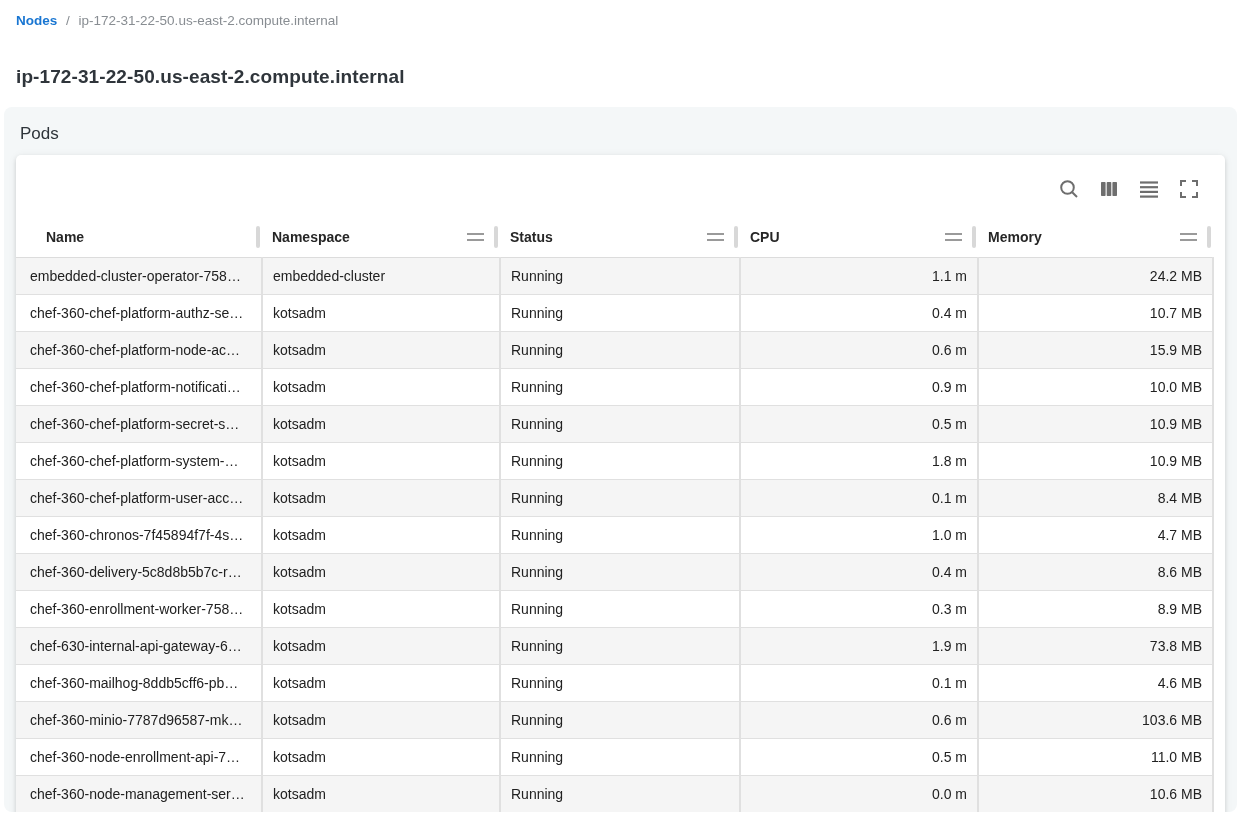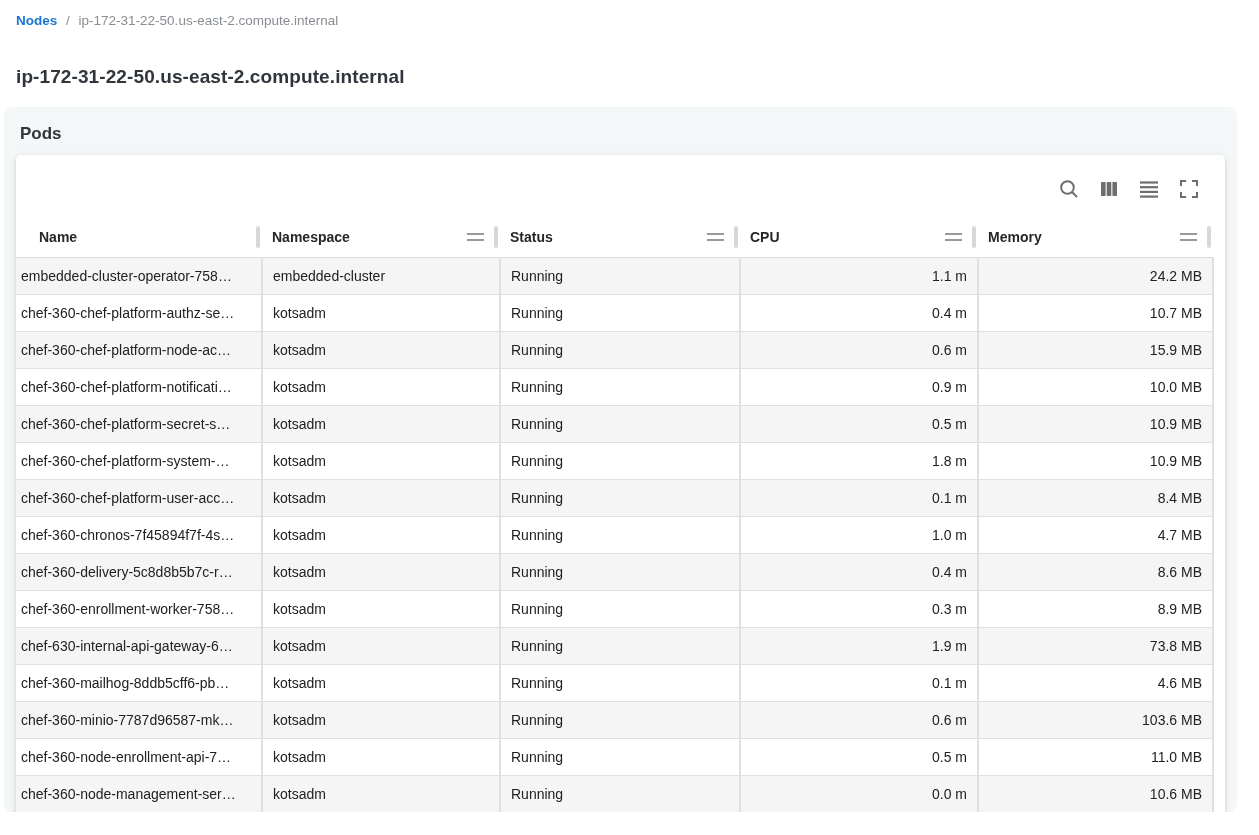--- a/index.html
+++ b/index.html
@@ -25,21 +25,21 @@
   
   .page-title{
     margin:37px 0 0 0;padding:0 16px;font-size:19px;font-weight:700;color:#2f353b;
     line-height:22px;letter-spacing:.1px;
   }
   
   .outer-card{
     margin:19px 0 0 4px;width:1233px;height:705px;
     background:var(--card_bg);border-radius:8px;padding:12px;overflow:hidden;
   }
-  .pods-title{margin:4px 0 11px 4px;font-size:17px;font-weight:700;color:#2e343a;line-height:21px;}
+  .pods-title{margin:4px 0 11px 4px;font-size:17px;font-weight:400;color:#2e343a;line-height:21px;}
   
   .table-card{
     background:#fff;border-radius:5px;height:670px;overflow:hidden;
     box-shadow:0 2px 4px rgba(0,0,0,0.14), 0 1px 10px rgba(0,0,0,0.06);
   }
   
   .toolbar{height:62px;display:flex;align-items:center;justify-content:flex-end;padding:6px 16px 0 16px;}
   .icon-btn{
     width:40px;height:40px;border:none;background:transparent;border-radius:50%;
     display:flex;align-items:center;justify-content:center;cursor:pointer;padding:0;
@@ -47,36 +47,36 @@
   .icon-btn svg{display:block;}
   .icon-btn .st{stroke:var(--icon);stroke-width:2;fill:none;}
   .icon-btn .fl{fill:var(--icon);}
   
   table{border-collapse:collapse;table-layout:fixed;width:1197px;margin:0;}
   th{
     position:relative;height:40px;text-align:left;font-size:14px;font-weight:700;color:#262626;
     padding:0 26px 0 10px;border-bottom:1px solid #dcdcdc;white-space:nowrap;overflow:hidden;
     background:#fff;
   }
-  th.first{padding-left:23px;}
+  th.first{padding-left:30px;}
   .drag{
     position:absolute;right:16px;top:50%;transform:translateY(-50%);
     width:17px;height:8px;border-top:2px solid #9a9a9a;border-bottom:2px solid #9a9a9a;
     cursor:grab;
   }
   .rz{
     position:absolute;right:2px;top:50%;transform:translateY(-50%);
     width:4px;height:22px;border-radius:2px;background:#d8d8d8;cursor:col-resize;
   }
   td{
     height:37px;font-size:14px;color:var(--text);padding:0 10px;
     border-bottom:1px solid var(--border);border-right:2px solid var(--border);
     white-space:nowrap;overflow:hidden;background:transparent;
   }
-  td.first{padding-left:5px;}
+  td.first{padding-left:14px;}
   td.num{text-align:right;}
   tr.stripe td{background:var(--stripe);}
   tr{cursor:pointer;}
 </style>
 </head>
 <body>
 
 <div class="breadcrumb">
   <a href="#">Nodes</a>
   <span class="sep">/</span>

